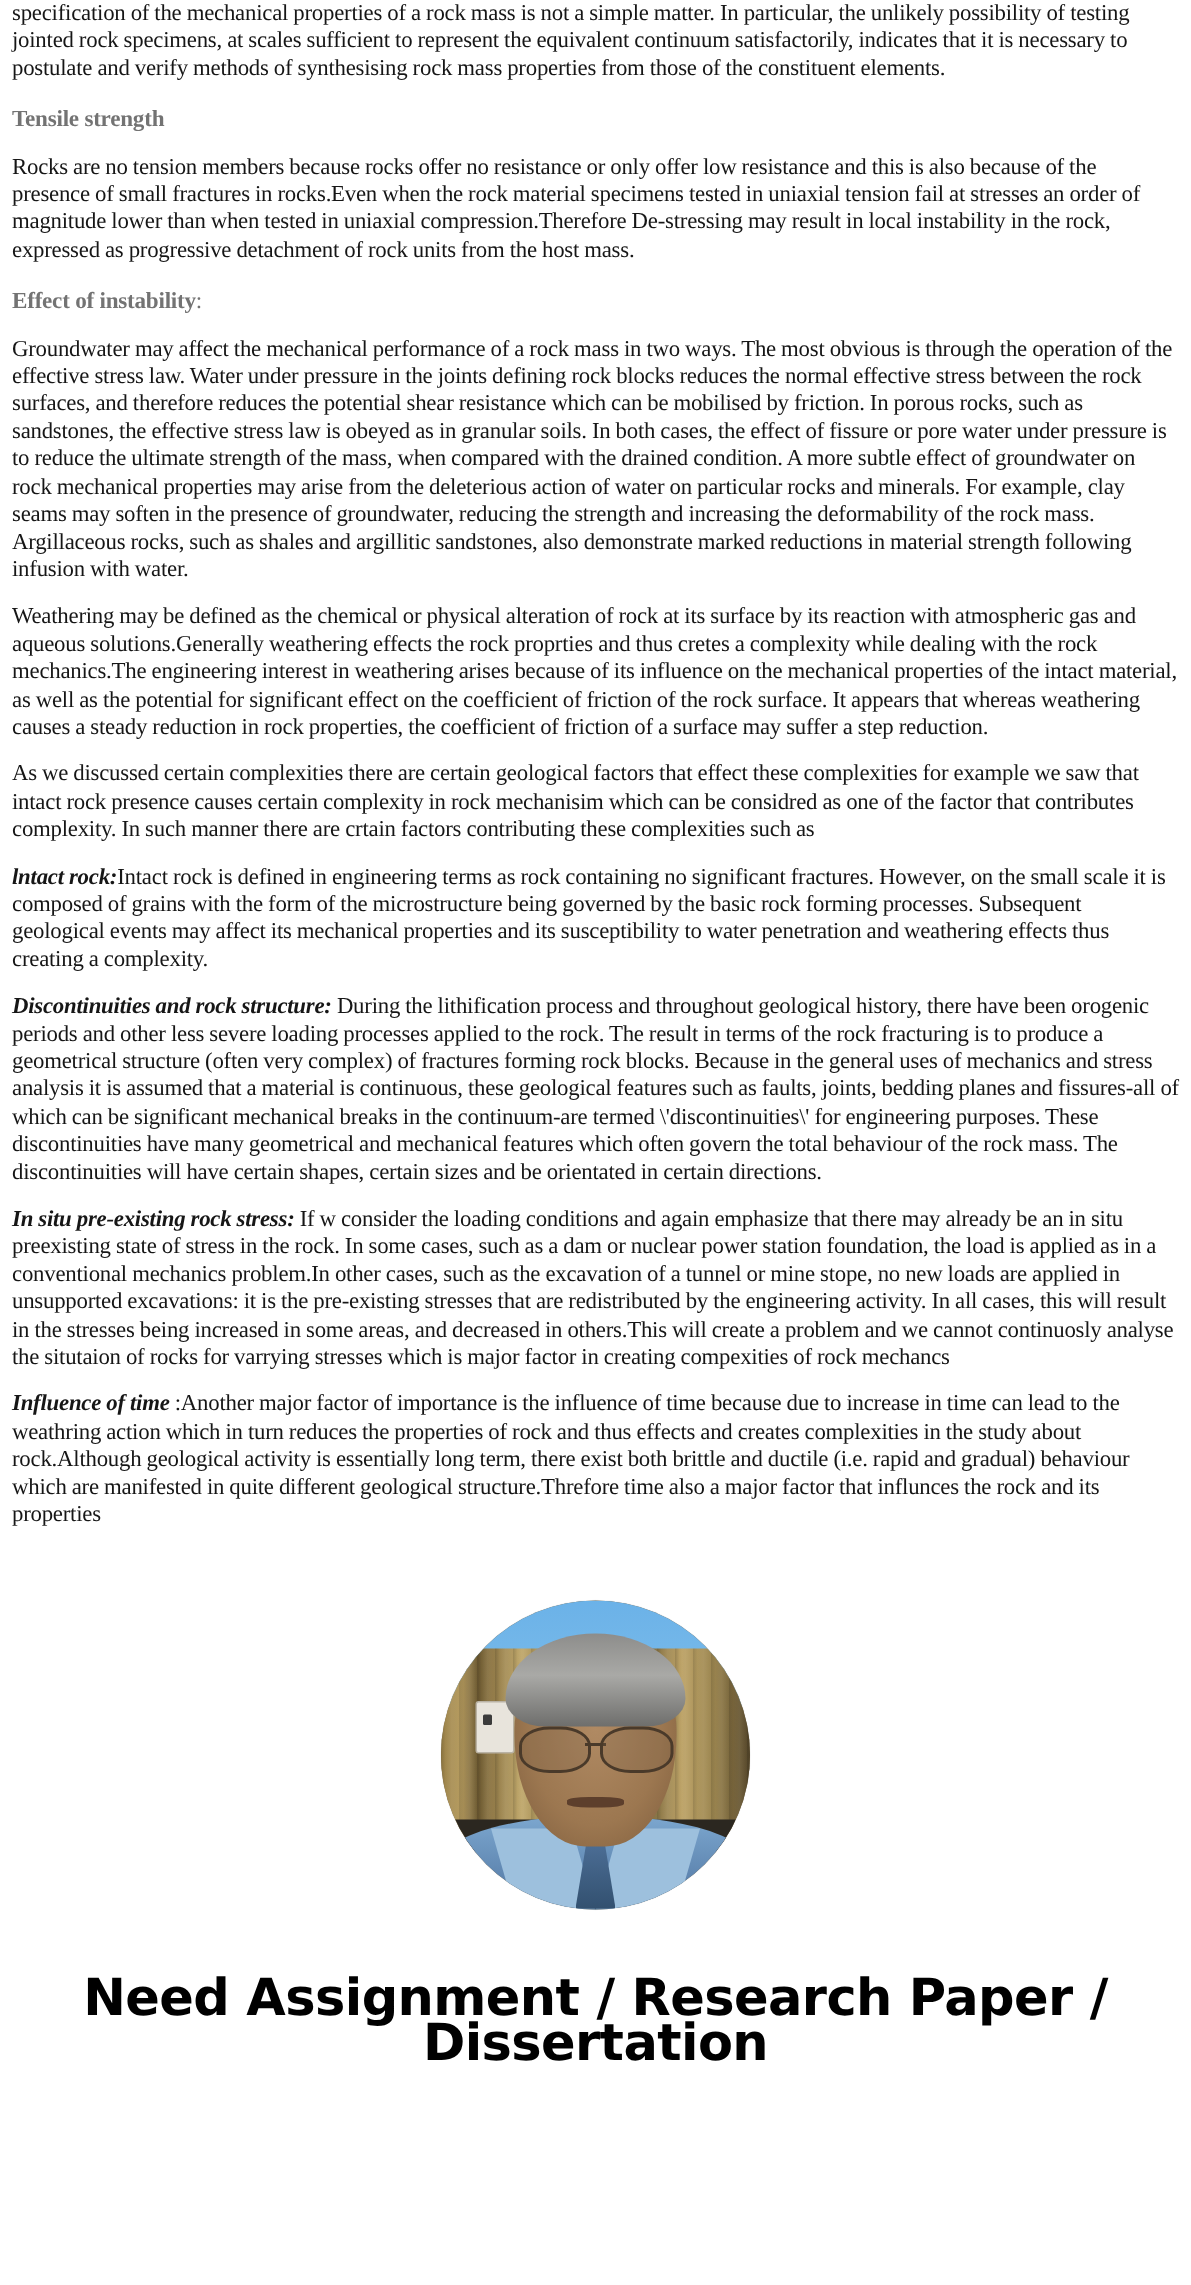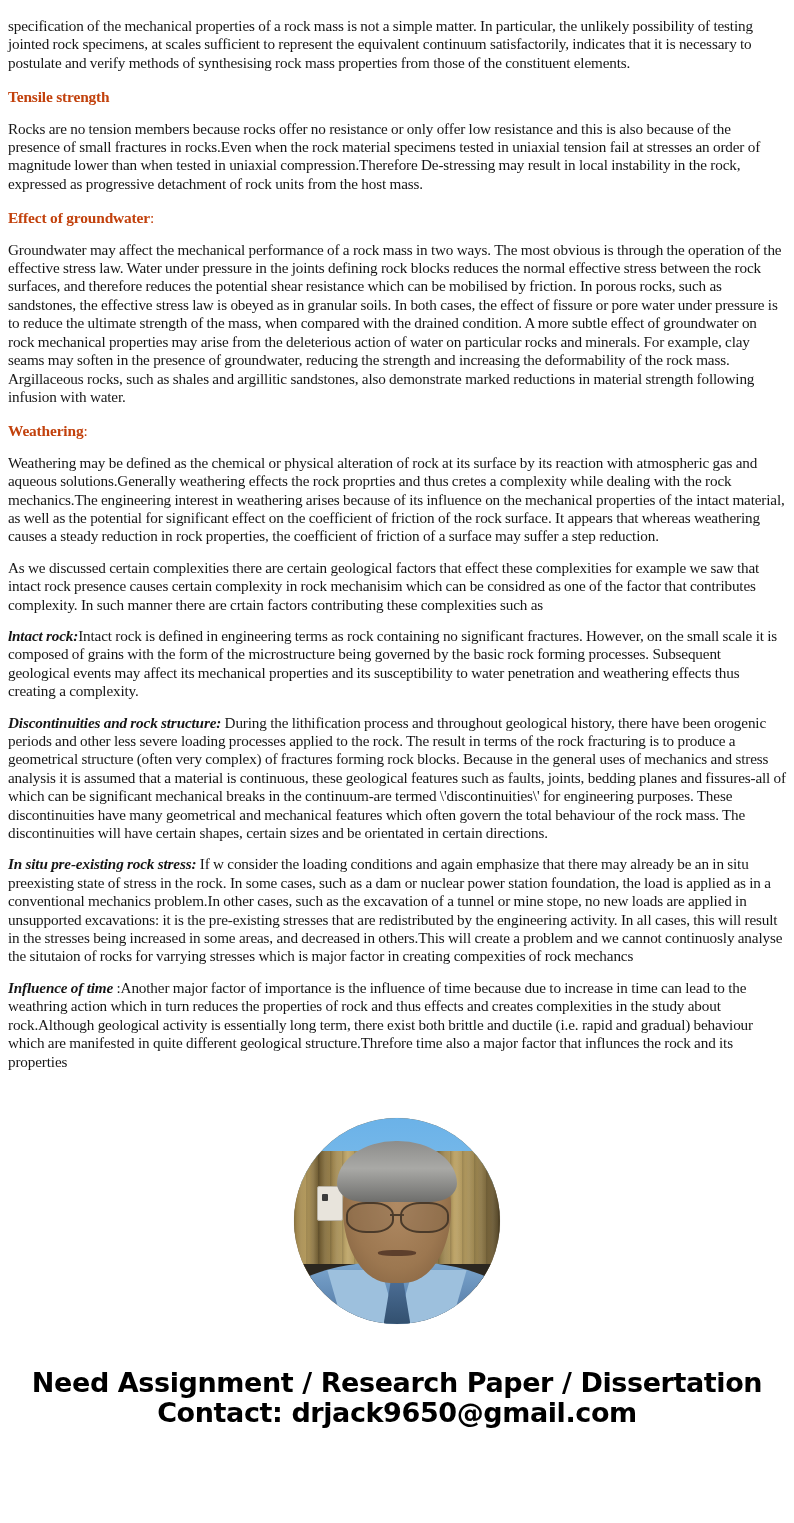--- a/index.html
+++ b/index.html
@@ -12,21 +12,21 @@
     width: 794px;
     height: 1523px;
     overflow: hidden;
     font-family: "Liberation Serif", "DejaVu Serif", serif;
     color: #1a1a1a;
   }
 
   .page {
     width: 794px;
     box-sizing: border-box;
-    padding: 17px 8px;
+    padding: 0 8px;
     position: relative;
   }
 
   
   p.para {
     margin: 0 0 13px 0;
     font-size: 15.2px;
     line-height: 18.4px;
     text-align: left;
     letter-spacing: -0.15px;
@@ -39,21 +39,21 @@
   .clip-top {
     margin-top: -4px;
   }
 
   h3.heading {
     margin: 16px 0 13px 0;
     font-size: 15.4px;
     line-height: 18.4px;
     font-weight: bold;
     letter-spacing: -0.15px;
-    color: #c2410c;
+    color: #737373;
   }
   h3.heading .colon {
     font-weight: normal;
   }
 
   .lead {
     font-weight: bold;
     font-style: italic;
   }
 
@@ -224,21 +224,21 @@
 
   
   .promo {
     margin-top: 44px;
     text-align: center;
     font-family: "DejaVu Sans", "Liberation Sans", sans-serif;
     font-weight: bold;
     color: #000000;
   }
   .promo .l1 {
-    font-size: 27px;
+    font-size: 34px;
     line-height: 30px;
     letter-spacing: -0.4px;
   }
   .promo .l2 {
     font-size: 27px;
     line-height: 30px;
     letter-spacing: -0.4px;
   }
   .promo .l3 {
     font-size: 27px;
@@ -250,25 +250,24 @@
 <body>
 
 <div class="page">
 
   <p class="para clip-top">specification of the mechanical properties of a rock mass is not a simple matter. In particular, the unlikely possibility of testing jointed rock specimens, at scales sufficient to represent the equivalent continuum satisfactorily, indicates that it is necessary to postulate and verify methods of synthesising rock mass properties from those of the constituent elements.</p>
 
   <h3 class="heading">Tensile strength</h3>
 
   <p class="para">Rocks are no tension members because rocks offer no resistance or only offer low resistance and this is also because of the presence of small fractures in rocks.Even when the rock material specimens tested in uniaxial tension fail at stresses an order of magnitude lower than when tested in uniaxial compression.Therefore  De-stressing may result in local instability in the rock, expressed as progressive detachment of rock units from the host mass.</p>
 
-  <h3 class="heading"><span>Effect of groundwater</span><span class="colon">:</span></h3>
+  <h3 class="heading"><span>Effect of instability</span><span class="colon">:</span></h3>
 
   <p class="para">Groundwater may affect the mechanical performance of a rock mass in two ways. The most obvious is through the operation of the effective stress law. Water under pressure in the joints defining rock blocks reduces the normal effective stress between the rock surfaces, and therefore reduces the potential shear resistance which can be mobilised by friction. In porous rocks, such as sandstones, the effective stress law is obeyed as in granular soils. In both cases, the effect of fissure or pore water under pressure is to reduce the ultimate strength of the mass, when compared with the drained condition. A more subtle effect of groundwater on rock mechanical properties may arise from the deleterious action of water on particular rocks and minerals. For example, clay seams may soften in the presence of groundwater, reducing the strength and increasing the deformability of the rock mass. Argillaceous rocks, such as shales and argillitic sandstones, also demonstrate marked reductions in material strength following infusion with water.</p>
 
-  <h3 class="heading"><span>Weathering</span><span class="colon">:</span></h3>
 
   <p class="para">Weathering may be defined as the chemical or physical alteration of rock at its surface by its reaction with atmospheric gas and aqueous solutions.Generally weathering effects the rock proprties and thus cretes a complexity while dealing with the rock mechanics.The engineering interest in weathering arises because of its influence on the mechanical properties of the intact material, as well as the potential for significant effect on the coefficient of friction of the rock surface. It appears that whereas weathering causes a steady reduction in rock properties, the coefficient of friction of a surface may suffer a step reduction.</p>
 
   <p class="para">As we discussed certain complexities there are certain geological factors that effect these complexities for example we saw that intact rock presence causes certain complexity in rock mechanisim which can be considred as one of the factor that contributes complexity. In such manner there are crtain factors contributing these complexities such as</p>
 
   <p class="para"><span class="lead">lntact rock</span><span class="lead">:</span><span>Intact rock is defined in engineering terms as rock containing no significant fractures. However, on the small scale it is composed of grains with the form of the microstructure being governed by the basic rock forming processes. Subsequent geological events may affect its mechanical properties and its susceptibility to water penetration and weathering effects thus creating a complexity.</span></p>
 
   <p class="para"><span class="lead">Discontinuities and rock structure</span><span class="lead">: </span><span>During the lithification process and throughout geological history, there have been orogenic periods and other less severe loading processes applied to the rock. The result in terms of the rock fracturing is to produce a geometrical structure (often very complex) of fractures forming rock blocks. Because in the general uses of mechanics and stress analysis it is assumed that a material is continuous, these geological features such as faults, joints, bedding planes and fissures-all of which can be significant mechanical breaks in the continuum-are termed \'discontinuities\' for engineering purposes. These discontinuities have many geometrical and mechanical features which often govern the total behaviour of the rock mass. The discontinuities will have certain shapes, certain sizes and be orientated in certain directions.</span></p>
 
   <p class="para"><span class="lead">In situ pre-existing rock stress</span><span class="lead">: </span><span>If w consider the loading conditions and again emphasize that there may already be an in situ preexisting state of stress in the rock. In some cases, such as a dam or nuclear power station foundation, the load is applied as in a conventional mechanics problem.In other cases, such as the excavation of a tunnel or mine stope, no new loads are applied in unsupported excavations: it is the pre-existing stresses that are redistributed by the engineering activity. In all cases, this will result in the stresses being increased in some areas, and decreased in others.This will create a problem and we cannot continuosly analyse the situtaion of rocks for varrying stresses which is major factor in creating compexities of rock mechancs</span></p>
@@ -294,16 +293,15 @@
         <div class="ph-lens l"></div>
         <div class="ph-bridge"></div>
         <div class="ph-lens r"></div>
       </div>
       <div class="ph-mouth"></div>
     </div>
   </div>
 
   <div class="promo">
     <div class="l1">Need Assignment / Research Paper / Dissertation</div>
-    <div class="l3">Contact: drjack9650@gmail.com</div>
   </div>
 
 </div>
 
 </body></html>

